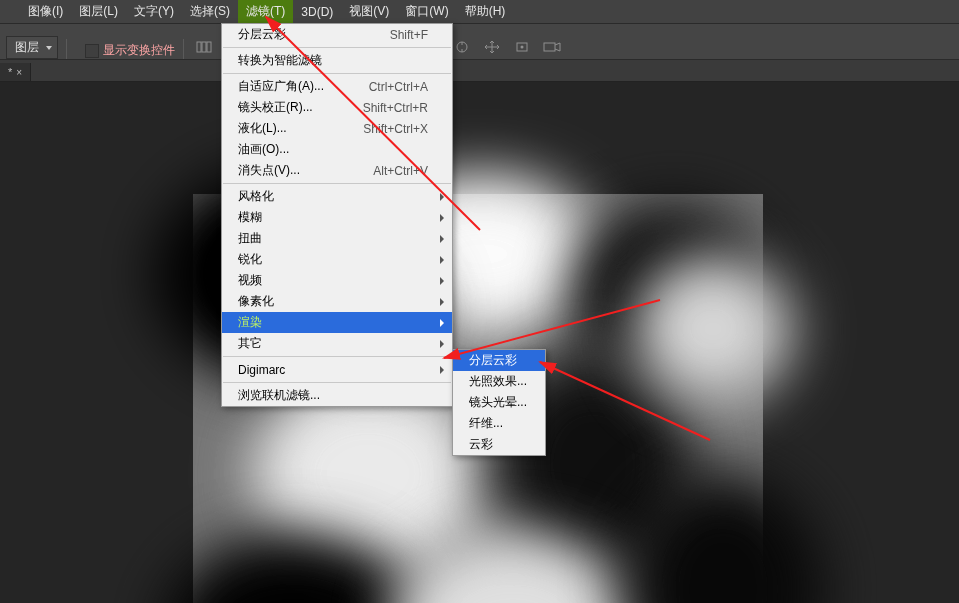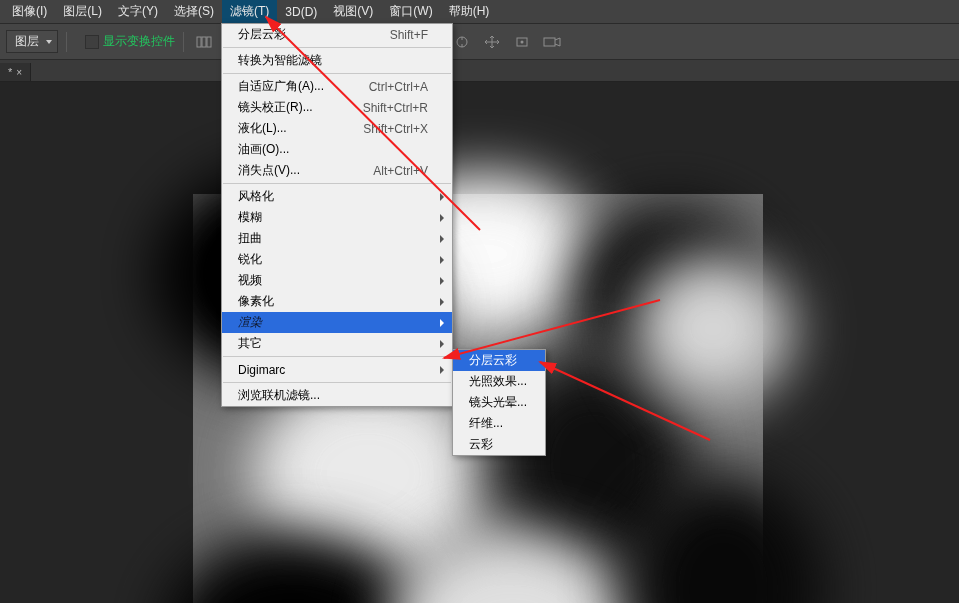--- a/index.html
+++ b/index.html
@@ -13,36 +13,36 @@
     overflow: hidden;
     position: relative;
   }
 
   
   .menubar {
     height: 24px;
     background: #424242;
     display: flex;
     align-items: center;
-    padding-left: 4px;
+    padding-left: 20px;
     border-bottom: 1px solid #2a2a2a;
   }
   .menubar .menu-item {
     padding: 3px 8px;
     cursor: default;
     color: #e6e6e6;
   }
-  .menubar .menu-item.active { background: #0c4a6e; }
+  .menubar .menu-item.active { background: #4d7c0f; }
 
   
   .toolbar {
     height: 36px;
     background: #454545;
     display: flex;
-    align-items: center;
+    align-items: flex-end;
     padding-left: 6px;
     gap: 6px;
     border-bottom: 1px solid #2a2a2a;
   }
   .toolbar .combo {
     display: inline-flex;
     align-items: center;
     background: #4a4a4a;
     border: 1px solid #2f2f2f;
     padding: 2px 18px 2px 8px;
@@ -57,21 +57,21 @@
     margin-top: -2px;
     border-left: 3px solid transparent;
     border-right: 3px solid transparent;
     border-top: 4px solid #ccc;
   }
   .toolbar .check-wrap {
     display: inline-flex;
     align-items: center;
     gap: 4px;
     margin-left: 10px;
-    color: #22c55e;
+    color: #fca5a5;
   }
   .toolbar .check {
     width: 14px; height: 14px;
     border: 1px solid #2f2f2f;
     background: #3f3f3f;
   }
   .toolbar .sep {
     width: 1px; height: 20px;
     background: #5a5a5a;
     margin: 0 2px;
@@ -146,22 +146,21 @@
   .dd-row {
     display: flex;
     justify-content: space-between;
     align-items: center;
     padding: 3px 24px 3px 16px;
     height: 21px;
     position: relative;
   }
   .dd-row.highlight {
     background: #2a6bdc;
-    color: #0f172a;
-    font-style: italic;
+    color: #bef264;
   }
   .dd-row .shortcut { color: #555; }
   .dd-sep {
     height: 1px;
     margin: 2px 1px;
     background: #c8c8c8;
   }
   .dd-row .arrow {
     position: absolute;
     right: 8px;

